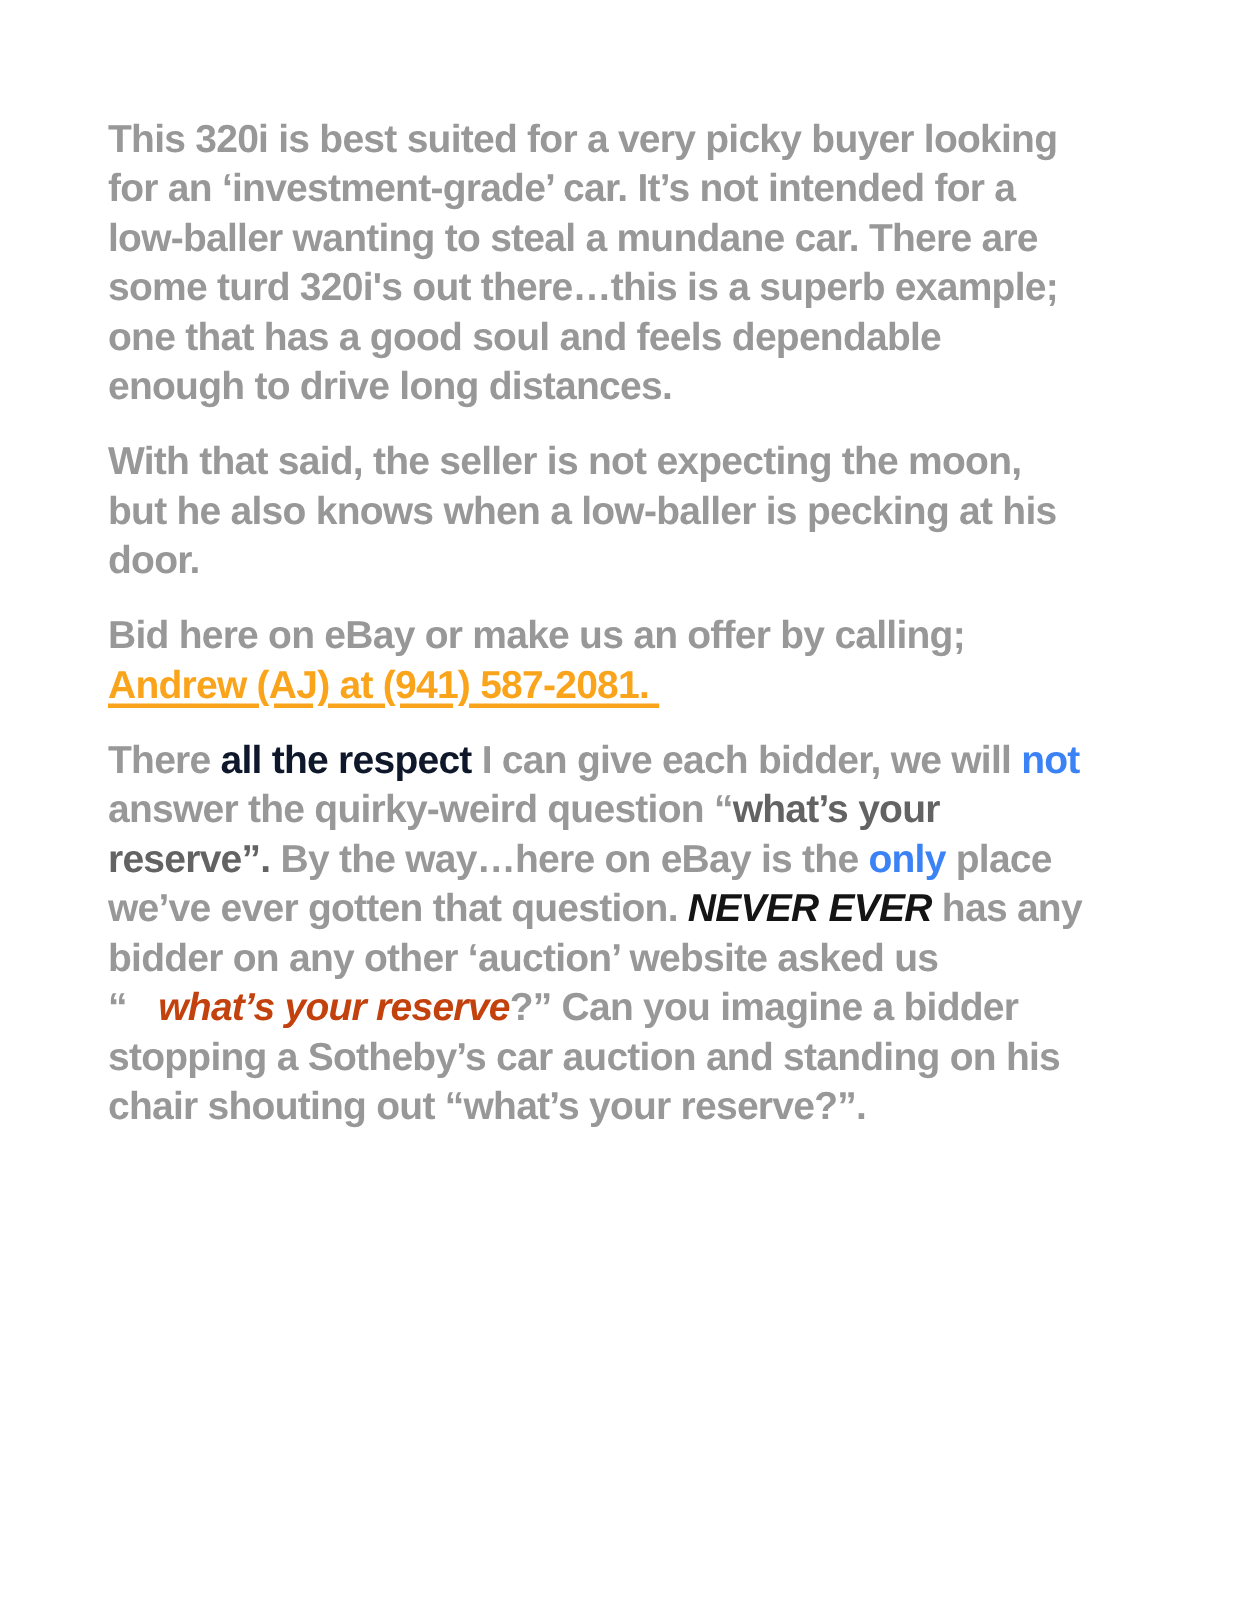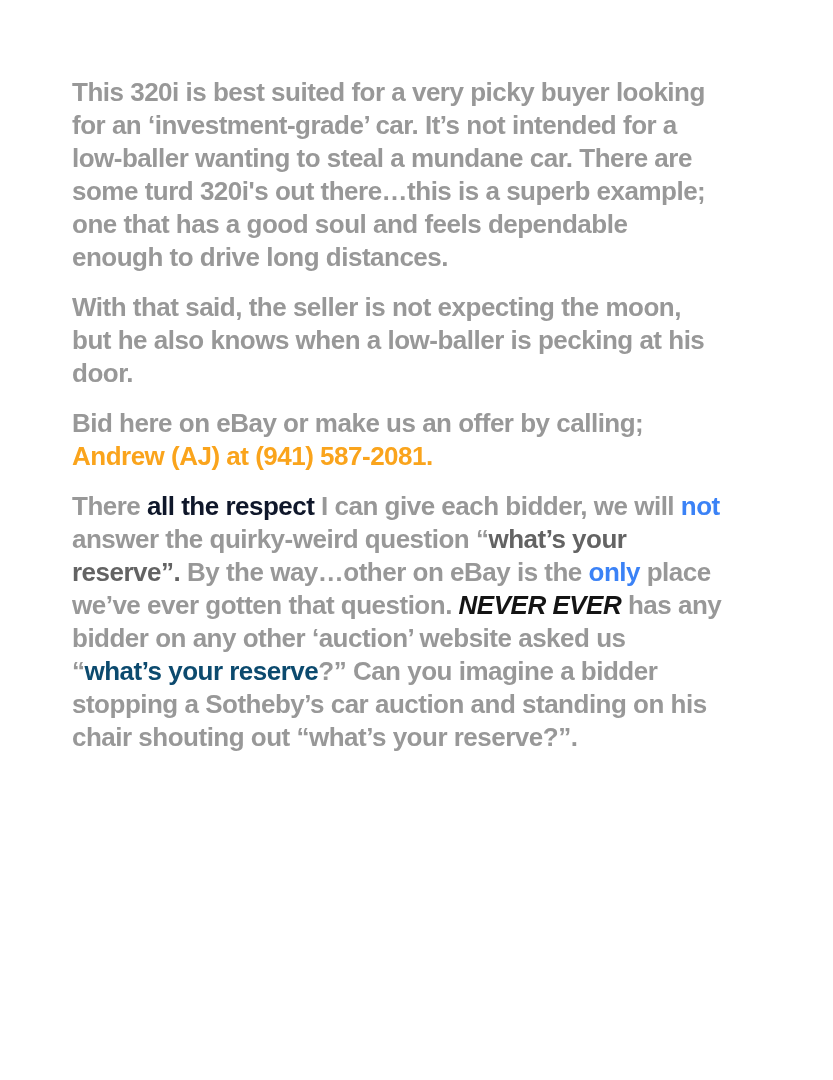--- a/index.html
+++ b/index.html
@@ -26,23 +26,24 @@
     white-space: pre-wrap;
     margin: 0 0 17px 0;
     color: #989898;
   }
   .heading { color: #535353; }
   .run-body   { color: #989898; }
   .run-dark   { color: #636363; }
   .run-blue   { color: #0f172a; }
   .run-red    { color: #3b82f6; }
   .run-black-italic { color: #141414; font-style: italic; margin-top: 32px; }
-  .run-italic { color: #0c4a6e; }
+  .run-italic { font-style: italic; color: #c2410c; margin-left: 21px; }
   a.run-link, .run-link {
     color: #faa41c;
+    text-decoration: underline;
     text-decoration-color: #faa41c;
     text-decoration-thickness: 2.5px;
     text-underline-offset: 4px;
     cursor: pointer;
   }
 </style>
 </head>
 <body>
 
 <div class="doc">
@@ -53,20 +54,20 @@
 some turd 320i's out there…this is a superb example;
 one that has a good soul and feels dependable
 enough to drive long distances.</span></p>
       <p class="para"><span class="run run-body">With that said, the seller is not expecting the moon,
 but he also knows when a low-baller is pecking at his
 door.</span></p>
       <p class="para"><span class="run run-body">Bid here on eBay or make us an offer by calling;
 </span><a class="run run-link">Andrew (AJ) at (941) 587-2081. </a></p>
       <p class="para"><span class="run run-body">There </span><span class="run run-blue">all the respect</span><span class="run run-body"> I can give each bidder, we will </span><span class="run run-red">not</span><span class="run run-body">
 answer the quirky-weird question “</span><span class="run run-dark">what’s your
-reserve”.</span><span class="run run-body"> By the way…other on eBay is the </span><span class="run run-red">only</span><span class="run run-body"> place
+reserve”.</span><span class="run run-body"> By the way…here on eBay is the </span><span class="run run-red">only</span><span class="run run-body"> place
 we’ve ever gotten that question. </span><span class="run run-black-italic">NEVER EVER</span><span class="run run-body"> has any
 bidder on any other ‘auction’ website asked us
 “</span><span class="run run-italic">what’s your reserve</span><span class="run run-body">?” Can you imagine a bidder
 stopping a Sotheby’s car auction and standing on his
 chair shouting out “what’s your reserve?”.</span></p>
     </div>
 </div>
 
 </body></html>

